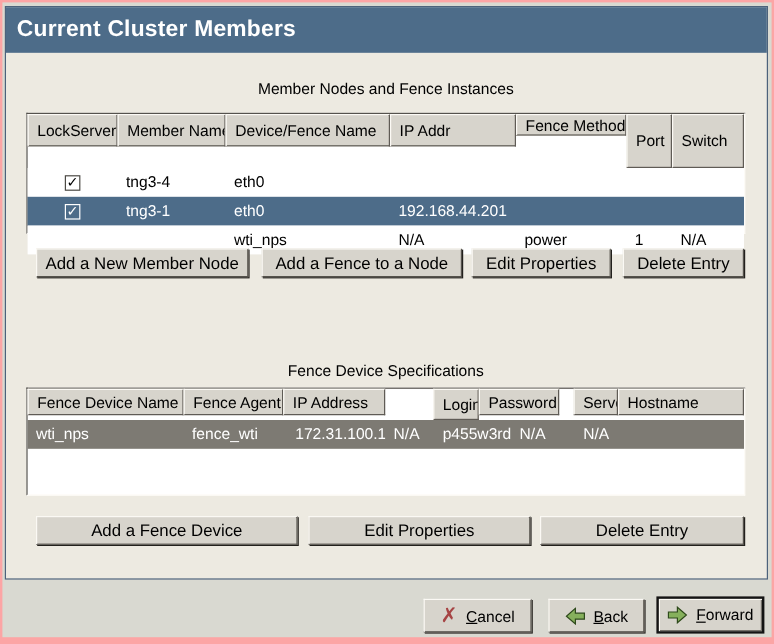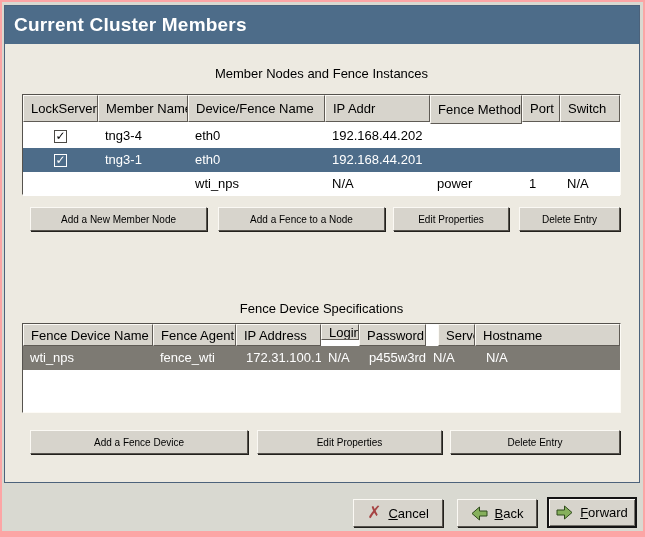--- a/index.html
+++ b/index.html
@@ -51,21 +51,21 @@
     width:13px; height:13px; background:#fff; border:1px solid #4c4a45;
     font-size:12px; line-height:11px; text-align:center; color:#000; font-weight:bold;
   }
   .cb.cb-sel { background:transparent; border-color:#fff; color:#fff; }
 
   .btn {
     position:absolute; height:24px;
     background:#d7d4cc; border:1px solid; border-color:#fbf9f4 #55524c #55524c #fbf9f4;
     box-shadow:1px 1px 0 #23211d;
     display:flex; align-items:center; justify-content:center;
-    font-size:10px; color:#000; white-space:nowrap; cursor:default;
+    font-size:14px; color:#000; white-space:nowrap; cursor:default;
   }
   .footer-btn {
     position:absolute; top:499px; height:28px;
     background:#d7d4cc; border:1px solid; border-color:#fbf9f4 #55524c #55524c #fbf9f4;
     box-shadow:1px 1px 0 #23211d;
     display:flex; align-items:center; justify-content:center; gap:7px;
     font-size:13px; color:#000; white-space:nowrap;
   }
   .footer-btn.default {
     top:497px; height:31px; border:2px solid #141414;
@@ -88,31 +88,30 @@
   </div>
 
   <div class="caption" style="top:66px;">Member Nodes and Fence Instances</div>
 
   <div class="tframe" style="top:94px; height:101px;">
     <div class="thead">
       <div class="hcell" style="width:75px; height:27px;">LockServer?</div>
       <div class="hcell" style="width:90px; height:27px;">Member Name</div>
       <div class="hcell" style="width:137px; height:27px;">Device/Fence Name</div>
       <div class="hcell" style="width:105px; height:27px;">IP Addr</div>
-      <div class="hcell" style="width:92px; height:29px;">Fence Method</div>
-      <div class="hcell" style="width:38px; height:27px;">Port</div>
-      <div class="hcell" style="flex:1; height:27px;">Switch</div>
+      <div class="hcell" style="width:92px; height:18px;">Fence Method</div>
+      <div class="hcell" style="width:38px; height:45px;">Port</div>
+      <div class="hcell" style="flex:1; height:45px;">Switch</div>
     </div>
     <div class="trow">
       <div class="tcell cbcell" style="width:75px;">
         <span class="cb">✓</span>
       </div>
       <div class="tcell" style="width:90px;">tng3-4</div>
       <div class="tcell" style="width:137px;">eth0</div>
-      <div class="tcell" style="width:105px;">192.168.44.202</div>
       <div class="tcell" style="width:92px;"></div>
       <div class="tcell" style="width:38px;"></div>
       <div class="tcell" style="flex:1;"></div>
     </div>
     <div class="trow sel-active">
       <div class="tcell cbcell" style="width:75px;">
         <span class="cb cb-sel">✓</span>
       </div>
       <div class="tcell" style="width:90px;">tng3-1</div>
       <div class="tcell" style="width:137px;">eth0</div>
@@ -137,21 +136,21 @@
   <div class="btn" style="left:393px; top:207px; width:116px;">Edit Properties</div>
   <div class="btn" style="left:519px; top:207px; width:101px;">Delete Entry</div>
 
   <div class="caption" style="top:301px;">Fence Device Specifications</div>
 
   <div class="tframe" style="top:323px; height:90px;">
     <div class="thead">
       <div class="hcell" style="width:130px; height:22px;">Fence Device Name</div>
       <div class="hcell" style="width:83px; height:22px;">Fence Agent</div>
       <div class="hcell" style="width:85px; height:22px;">IP Address</div>
-      <div class="hcell" style="width:38px; height:16px;">Login</div>
+      <div class="hcell" style="width:38px; height:26px;margin-left:40px;">Login</div>
       <div class="hcell" style="width:67px; height:22px;">Password</div>
       <div class="hcell" style="width:37px; height:22px;margin-left:12px;">Server</div>
       <div class="hcell" style="flex:1; height:22px;">Hostname</div>
     </div>
     <div class="trow sel-inactive">
       <div class="tcell" style="width:130px;">wti_nps</div>
       <div class="tcell" style="width:83px;">fence_wti</div>
       <div class="tcell" style="width:85px; padding-left:10px;">172.31.100.1</div>
       <div class="tcell" style="width:38px;">N/A</div>
       <div class="tcell" style="width:67px;text-align:right;">p455w3rd</div>

